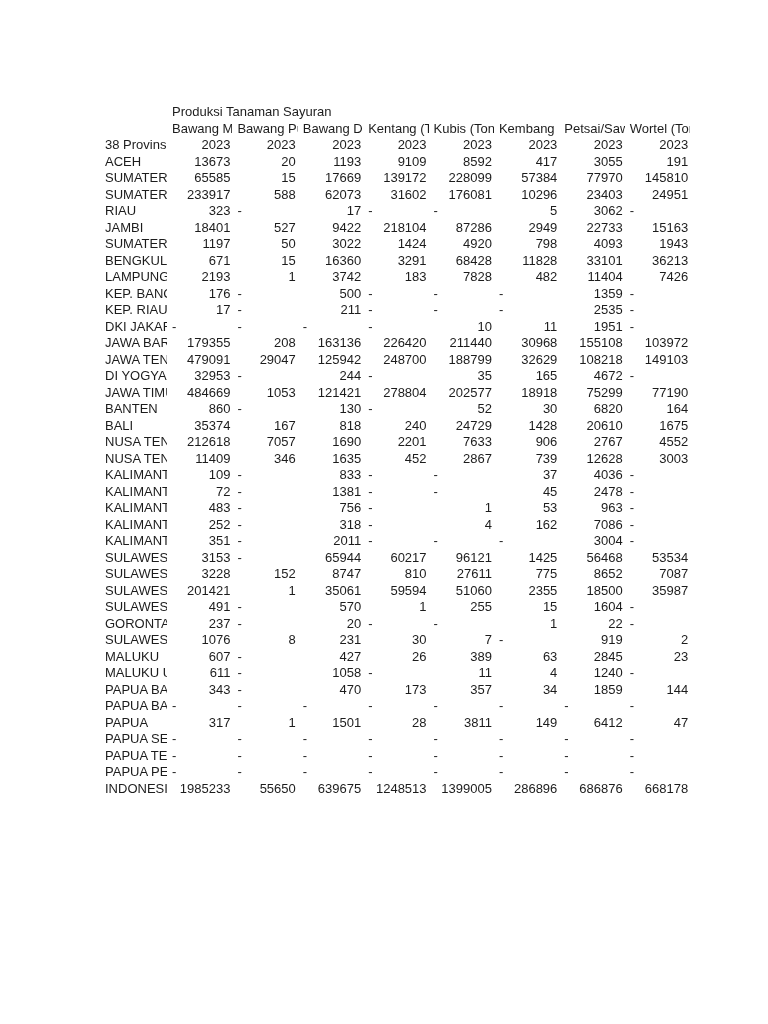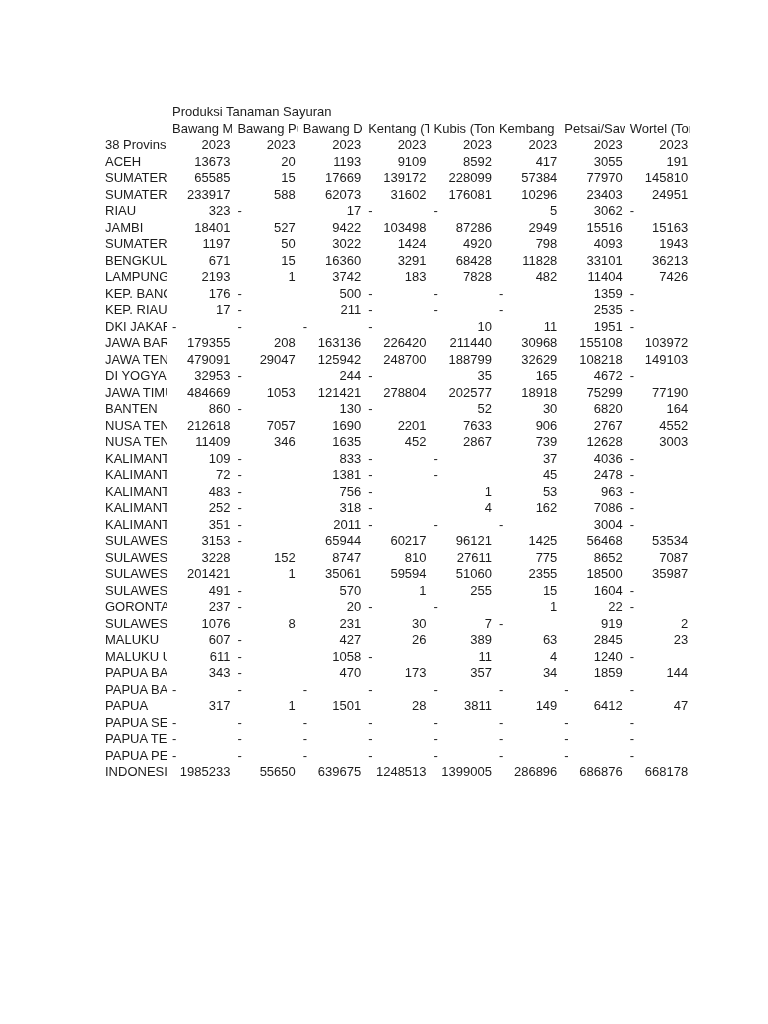--- a/index.html
+++ b/index.html
@@ -96,24 +96,24 @@
         <div class="cell val dash">-</div>
         <div class="cell val">5</div>
         <div class="cell val">3062</div>
         <div class="cell val dash">-</div>
       </div>
       <div class="row">
         <div class="cell lbl">JAMBI</div>
         <div class="cell val">18401</div>
         <div class="cell val">527</div>
         <div class="cell val">9422</div>
-        <div class="cell val">103498</div>
+        <div class="cell val">218104</div>
         <div class="cell val">87286</div>
         <div class="cell val">2949</div>
-        <div class="cell val">15516</div>
+        <div class="cell val">22733</div>
         <div class="cell val">15163</div>
       </div>
       <div class="row">
         <div class="cell lbl">SUMATERA SELATAN</div>
         <div class="cell val">1197</div>
         <div class="cell val">50</div>
         <div class="cell val">3022</div>
         <div class="cell val">1424</div>
         <div class="cell val">4920</div>
         <div class="cell val">798</div>
@@ -224,20 +224,31 @@
         <div class="cell val">860</div>
         <div class="cell val dash">-</div>
         <div class="cell val">130</div>
         <div class="cell val dash">-</div>
         <div class="cell val">52</div>
         <div class="cell val">30</div>
         <div class="cell val">6820</div>
         <div class="cell val">164</div>
       </div>
       <div class="row">
+        <div class="cell lbl">BALI</div>
+        <div class="cell val">35374</div>
+        <div class="cell val">167</div>
+        <div class="cell val">818</div>
+        <div class="cell val">240</div>
+        <div class="cell val">24729</div>
+        <div class="cell val">1428</div>
+        <div class="cell val">20610</div>
+        <div class="cell val">1675</div>
+      </div>
+      <div class="row">
         <div class="cell lbl">NUSA TENGGARA BARAT</div>
         <div class="cell val">212618</div>
         <div class="cell val">7057</div>
         <div class="cell val">1690</div>
         <div class="cell val">2201</div>
         <div class="cell val">7633</div>
         <div class="cell val">906</div>
         <div class="cell val">2767</div>
         <div class="cell val">4552</div>
       </div>

